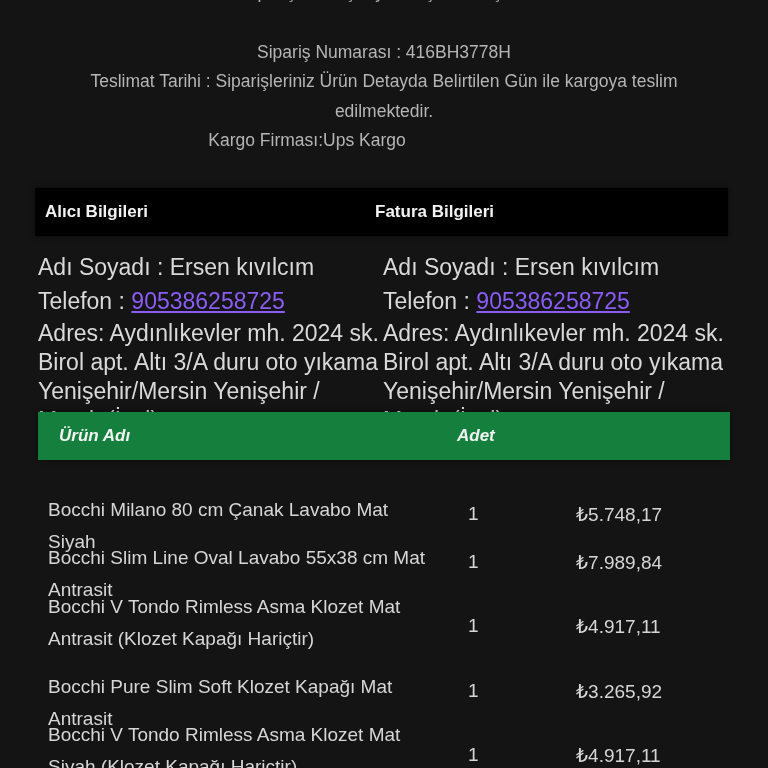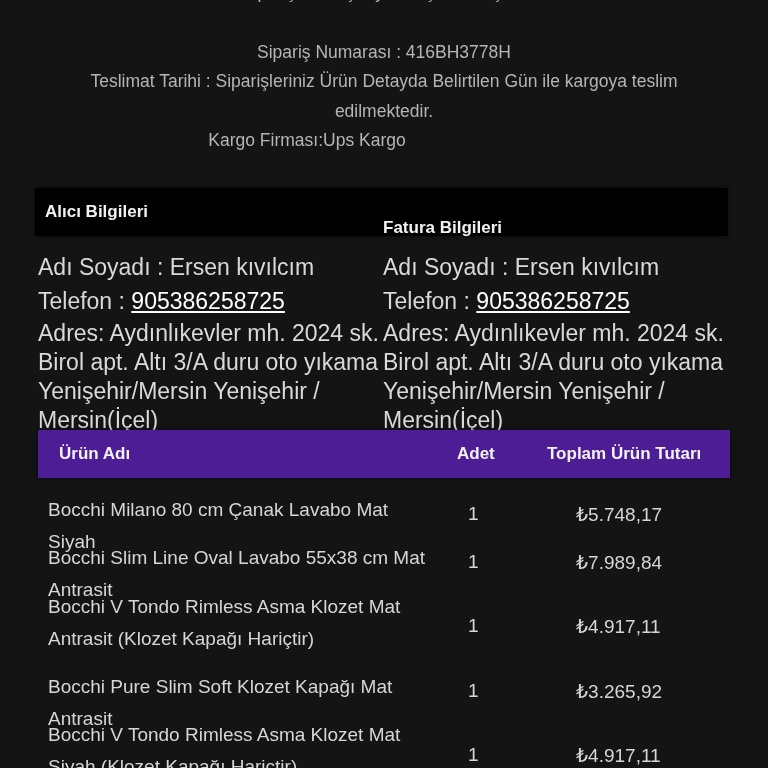--- a/index.html
+++ b/index.html
@@ -50,47 +50,48 @@
       box-shadow: 0 0 4px rgba(0,0,0,0.5);
     }
     .info-header .h {
       position: absolute;
       top: 14px;
       font-weight: bold;
       font-size: 17px;
       color: #f2f2f2;
     }
     .info-header .h-left { left: 10px; }
-    .info-header .h-right { left: 348px; margin-top: 16px; }
+    .info-header .h-right { left: 340px; }
 
     .info-col {
       position: absolute;
       top: 253px;
       font-size: 23px;
       line-height: 29px;
       color: #d9d9d9;
     }
     .info-col.left { left: 38px; width: 345px; }
     .info-col.right { left: 383px; width: 345px; }
     .info-col .row { display: block; }
     .info-col .row.phone { margin-top: 5px; }
     .info-col .row.address { margin-top: 3px; }
     .info-col a {
-      color: #ffffff;
+      color: #8b5cf6;
       text-decoration: underline;
     }
 
     .table-header {
       position: absolute;
       left: 38px;
-      top: 430px;
+      top: 412px;
       width: 692px;
       height: 48px;
-      background: #4c1d95;
+      background: #15803d;
       box-shadow: 0 0 4px rgba(0,0,0,0.5);
+      font-style: italic;
     }
     .table-header .th {
       position: absolute;
       top: 14px;
       font-weight: bold;
       font-size: 17px;
       color: #f2f2f2;
     }
     .th-name { left: 21px; }
     .th-qty { left: 419px; }
@@ -143,21 +144,20 @@
 
   <div class="info-col right">
     <span class="row">Adı Soyadı : Ersen kıvılcım</span>
     <span class="row phone"><span>Telefon : </span><a href="#">905386258725</a></span>
     <span class="row address">Adres: Aydınlıkevler mh. 2024 sk. Birol apt. Altı 3/A duru oto yıkama Yenişehir/Mersin Yenişehir / Mersin(İçel)</span>
   </div>
 
   <div class="table-header">
     <span class="th th-name">Ürün Adı</span>
     <span class="th th-qty">Adet</span>
-    <span class="th th-total">Toplam Ürün Tutarı</span>
   </div>
 
   <div class="product-row" style="top:494px; height:32px;">
     <span class="p-name" style="top:0;">Bocchi Milano 80 cm Çanak Lavabo Mat Siyah</span>
     <span class="p-qty" style="top:9px;">1</span>
     <span class="p-total" style="top:9px;">₺5.748,17</span>
   </div>
 
   <div class="product-row" style="top:542px; height:32px;">
     <span class="p-name" style="top:0;">Bocchi Slim Line Oval Lavabo 55x38 cm Mat Antrasit</span>

